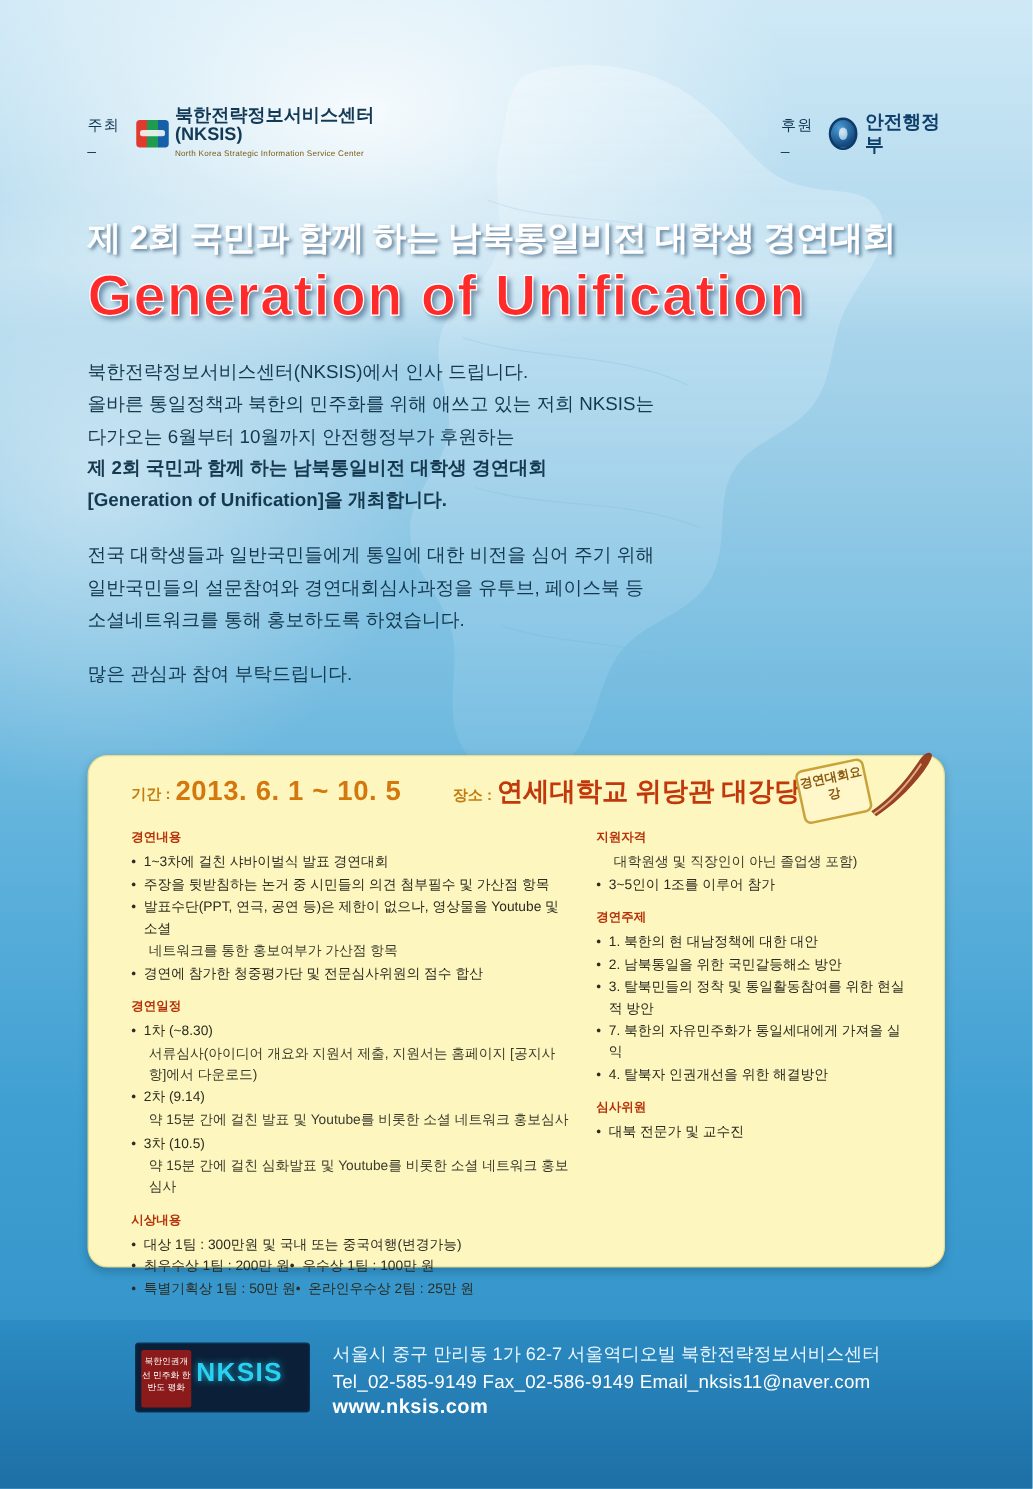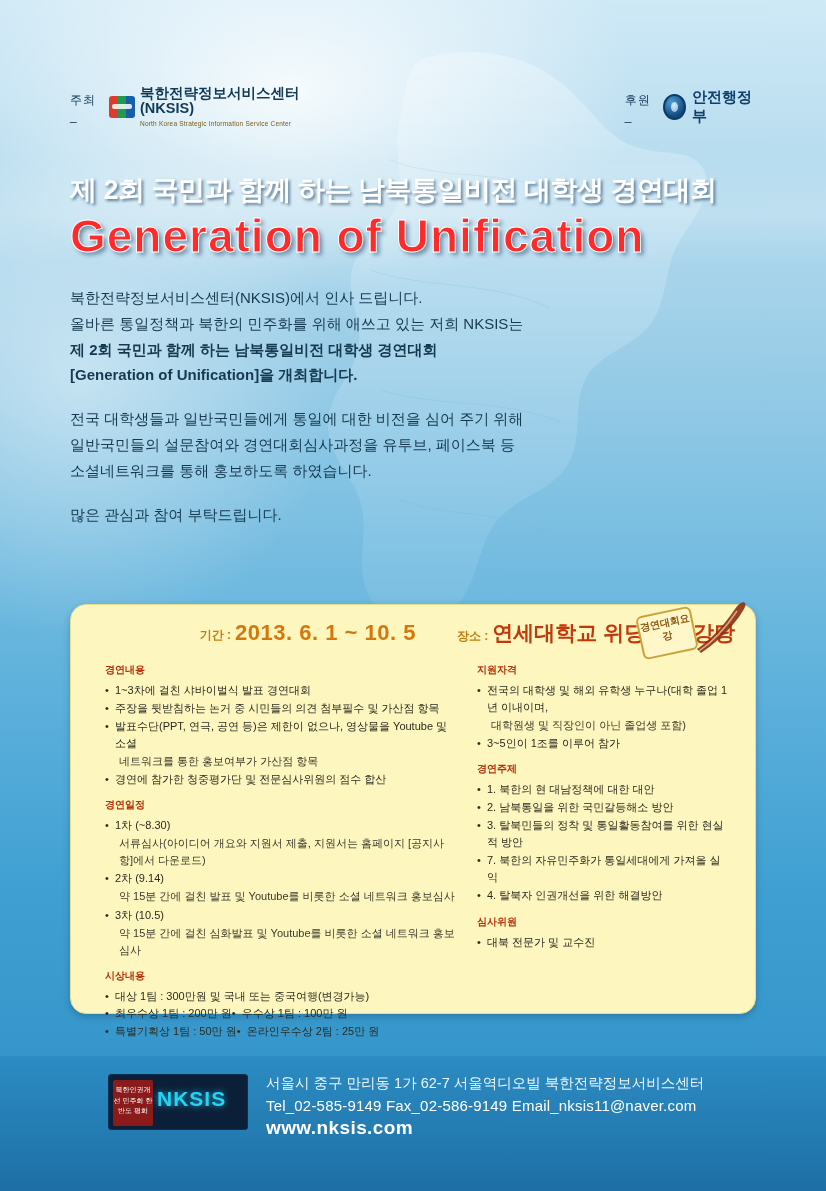--- a/index.html
+++ b/index.html
@@ -97,22 +97,22 @@
   
   .panel {
     position: absolute; left: 70px; top: 604px;
     width: 686px; height: 410px;
     background: #fdf6bf;
     border: 1px solid #e6dc8e;
     border-radius: 16px;
     box-shadow: 0 3px 7px rgba(0,40,70,.25);
   }
   .panel-head {
-    position: absolute; top: 14px; left: 34px; right: 20px;
-    display: flex; align-items: baseline; justify-content: flex-end;
+    position: absolute; top: 14px; left: 34px; right: 6px;
+    display: flex; align-items: baseline;
   }
   .ph-label { font-size: 12px; color: #c47d10; font-weight: bold; margin-right: 4px;
               transform: translateY(-1px); }
   .ph-date { font-size: 22px; font-weight: bold; color:#d4770d; letter-spacing:.5px; margin-right: 41px; }
   .ph-place-label { font-size: 12px; color:#c47d10; font-weight:bold; margin-right:4px; }
   .ph-place { font-size: 21px; font-weight: bold; color: #c1380a; }
 
   .stamp {
     position:absolute; top: 6px; right: 60px;
     width: 56px; height: 44px;
@@ -159,21 +159,21 @@
     text-align:center; padding-top:5px; line-height:1.5;
   }
   .footer-logo .fl-main {
     position:absolute; left:48px; top:12px; color:#29d2f2;
     font-size:21px; font-weight:bold; letter-spacing:1px;
     text-shadow:0 0 6px rgba(40,200,240,.8);
   }
   .footer-text { color:#ffffff; }
   .f-addr { font-size: 14.5px; margin-bottom: 4px; color:#eaf6ff; }
   .f-tel { font-size: 15px; margin-bottom: 3px; letter-spacing:.2px; }
-  .f-url { font-size: 19px; font-weight: bold; color:#ffffff; letter-spacing:.4px; }
+  .f-url { font-size: 16px; font-weight: bold; color:#ffffff; letter-spacing:.4px; }
 </style>
 </head>
 <body>
 
 <div class="glow-top"></div>
 <div class="glow-left"></div>
 
 <svg class="map-deco" viewBox="0 0 440 620">
   <defs>
     <linearGradient id="mapg" x1="0" y1="0" x2="0" y2="1">
@@ -213,20 +213,21 @@
 </div>
 
 <div class="title-band">
   <div class="title-ko">제 2회 국민과 함께 하는 남북통일비전 대학생 경연대회</div>
   <div class="title-en">Generation of Unification</div>
 </div>
 
 <div class="body-copy">
   <p>북한전략정보서비스센터(NKSIS)에서 인사 드립니다.</p>
   <p>올바른 통일정책과 북한의 민주화를 위해 애쓰고 있는 저희 NKSIS는</p>
+  <p>다가오는 6월부터 10월까지 안전행정부가 후원하는</p>
   <p class="bold">제 2회 국민과 함께 하는 남북통일비전 대학생 경연대회</p>
   <p class="bold">[Generation of Unification]을 개최합니다.</p>
   <div class="gap"></div>
   <p>전국 대학생들과 일반국민들에게 통일에 대한 비전을 심어 주기 위해</p>
   <p>일반국민들의 설문참여와 경연대회심사과정을 유투브, 페이스북 등</p>
   <p>소셜네트워크를 통해 홍보하도록 하였습니다.</p>
   <div class="gap"></div>
   <p>많은 관심과 참여 부탁드립니다.</p>
 </div>
 
@@ -275,21 +276,20 @@
       </div>
       <div class="award-line">
         <span class="inline-row b">특별기획상 1팀 : 50만 원</span>
         <span class="inline-row b">온라인우수상 2팀 : 25만 원</span>
       </div>
     </div>
 
     <div class="col-right">
       <div class="sec-title">지원자격</div>
       <ul class="items">
-        <li class="bullet">전국의 대학생 및 해외 유학생 누구나(대학 졸업 1년 이내이며,</li>
         <li class="sub">대학원생 및 직장인이 아닌 졸업생 포함)</li>
         <li class="bullet">3~5인이 1조를 이루어 참가</li>
       </ul>
 
       <div class="sec-title">경연주제</div>
       <ul class="items">
         <li class="bullet">1. 북한의 현 대남정책에 대한 대안</li>
         <li class="bullet">2. 남북통일을 위한 국민갈등해소 방안</li>
         <li class="bullet">3. 탈북민들의 정착 및 통일활동참여를 위한 현실적 방안</li>
         <li class="bullet">7. 북한의 자유민주화가 통일세대에게 가져올 실익</li>

